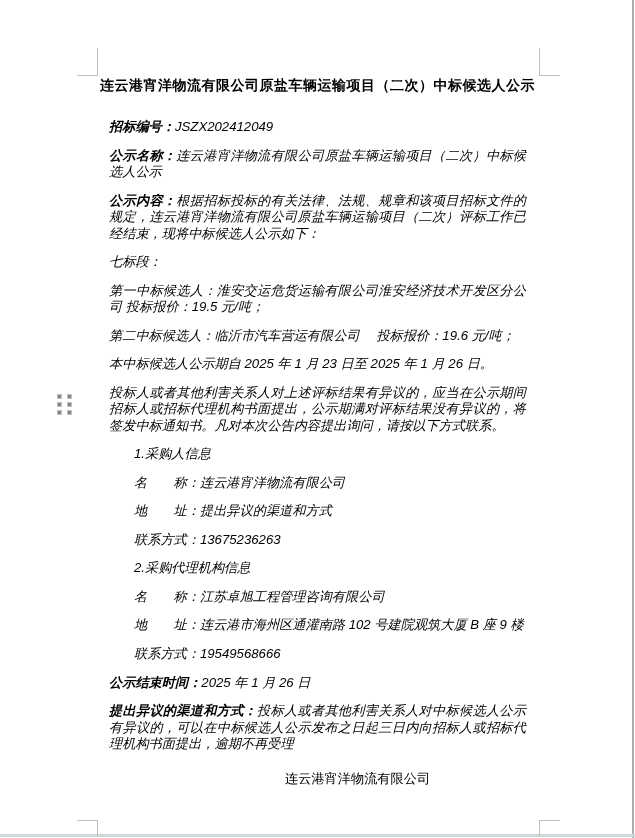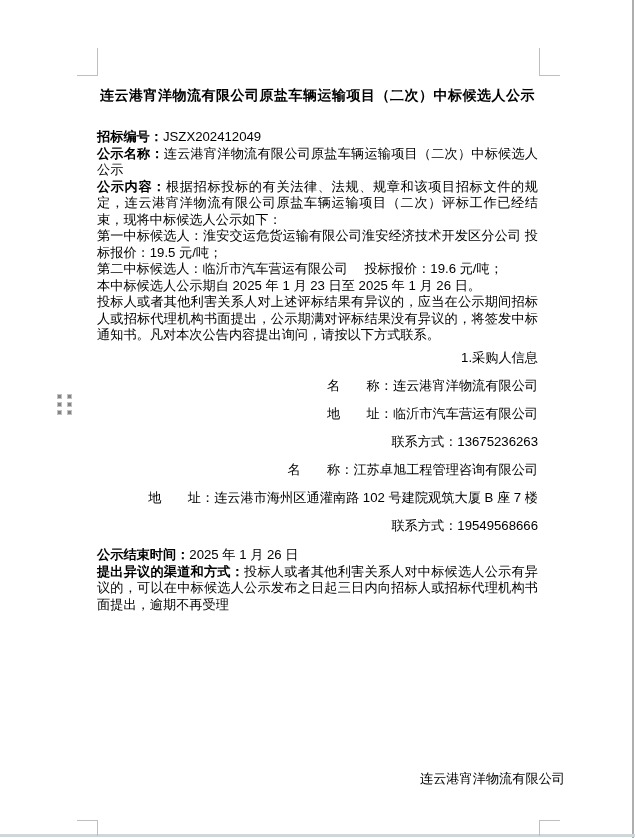--- a/index.html
+++ b/index.html
@@ -14,29 +14,29 @@
   
   .crop { position:absolute; }
   .crop-tl { left:77px;  top:48px;  width:20px; height:27px; border-right:1px solid #bfbfbf; border-bottom:1px solid #bfbfbf; }
   .crop-tr { left:539px; top:48px;  width:20px; height:27px; border-left:1px solid #bfbfbf;  border-bottom:1px solid #bfbfbf; }
   .crop-bl { left:77px;  top:820px; width:20px; height:15px; border-right:1px solid #bfbfbf; border-top:1px solid #bfbfbf; }
   .crop-br { left:539px; top:820px; width:20px; height:15px; border-left:1px solid #bfbfbf;  border-top:1px solid #bfbfbf; }
   
   .drag-handle { position:absolute; left:57px; top:394px; display:grid; grid-template-columns:5px 5px; grid-auto-rows:5px; column-gap:5px; row-gap:3px; }
   .drag-handle .dot { width:5px; height:5px; background:#858585; border:1px solid #c2c2c2; box-sizing:border-box; }
   
-  .content { position:absolute; left:97px; top:86px; width:441px; }
+  .content { position:absolute; left:97px; top:76px; width:441px; }
   .doc-title { font-size:14px; font-weight:bold; text-align:center; margin:0 0 25px 0; line-height:18px; letter-spacing:0.5px; }
-  p.line { font-size:13.2px; line-height:16.5px; margin:0; text-align:justify; word-break:break-all; }
+  p.line { font-size:13.2px; line-height:16.5px; margin:12px; text-align:justify; word-break:break-all;font-style:italic; }
   p.line b { font-weight:bold; }
   .contact-block { margin-left:25px; }
-  .contact-block p.line { margin-top:11.5px; text-align:right; }
+  .contact-block p.line { margin-top:11.5px; text-align:left; }
   .contact-block p.first { margin-top:6.5px; }
   .closing-block { margin-top:12.5px; }
-  .signature { position:absolute; left:285px; top:768px; width:280px; text-align:right; font-size:13.2px; line-height:22.5px; }
+  .signature { position:absolute; left:285px; top:768px; width:280px; text-align:left; font-size:13.2px; line-height:22.5px; }
 </style>
 </head>
 <body>
 
 <div class="page-edge-right"></div>
 <div class="page-edge-bottom"></div>
 <div class="crop crop-tl"></div>
 <div class="crop crop-tr"></div>
 <div class="crop crop-bl"></div>
 <div class="crop crop-br"></div>
@@ -49,32 +49,34 @@
   <span class="dot"></span>
   <span class="dot"></span>
 </div>
 
 <div class="content">
   <h1 class="doc-title">连云港宵洋物流有限公司原盐车辆运输项目（二次）中标候选人公示</h1>
 
   <p class="line"><b>招标编号：</b><span>JSZX202412049</span></p>
   <p class="line"><b>公示名称：</b><span>连云港宵洋物流有限公司原盐车辆运输项目（二次）中标候选人公示</span></p>
   <p class="line"><b>公示内容：</b><span>根据招标投标的有关法律、法规、规章和该项目招标文件的规定，连云港宵洋物流有限公司原盐车辆运输项目（二次）评标工作已经结束，现将中标候选人公示如下：</span></p>
+  <p class="line">七标段：</p>
   <p class="line">第一中标候选人：淮安交运危货运输有限公司淮安经济技术开发区分公司 投标报价：19.5 元/吨；</p>
   <p class="line">第二中标候选人：临沂市汽车营运有限公司　 投标报价：19.6 元/吨；</p>
   <p class="line">本中标候选人公示期自 2025 年 1 月 23 日至 2025 年 1 月 26 日。</p>
   <p class="line">投标人或者其他利害关系人对上述评标结果有异议的，应当在公示期间招标人或招标代理机构书面提出，公示期满对评标结果没有异议的，将签发中标通知书。凡对本次公告内容提出询问，请按以下方式联系。</p>
 
   <div class="contact-block">
     <p class="line first">1.采购人信息</p>
     <p class="line">名　　称：连云港宵洋物流有限公司</p>
-    <p class="line">地　　址：临沂市汽车营运有限公司</p>
+    <p class="line">地　　址：提出异议的渠道和方式</p>
     <p class="line">联系方式：13675236263</p>
+    <p class="line">2.采购代理机构信息</p>
     <p class="line">名　　称：江苏卓旭工程管理咨询有限公司</p>
-    <p class="line">地　　址：连云港市海州区通灌南路 102 号建院观筑大厦 B 座 7 楼</p>
+    <p class="line">地　　址：连云港市海州区通灌南路 102 号建院观筑大厦 B 座 9 楼</p>
     <p class="line">联系方式：19549568666</p>
   </div>
 
   <div class="closing-block">
     <p class="line"><b>公示结束时间：</b><span>2025 年 1 月 26 日</span></p>
     <p class="line"><b>提出异议的渠道和方式：</b><span>投标人或者其他利害关系人对中标候选人公示有异议的，可以在中标候选人公示发布之日起三日内向招标人或招标代理机构书面提出，逾期不再受理</span></p>
   </div>
 </div>
 
 <div class="signature">

